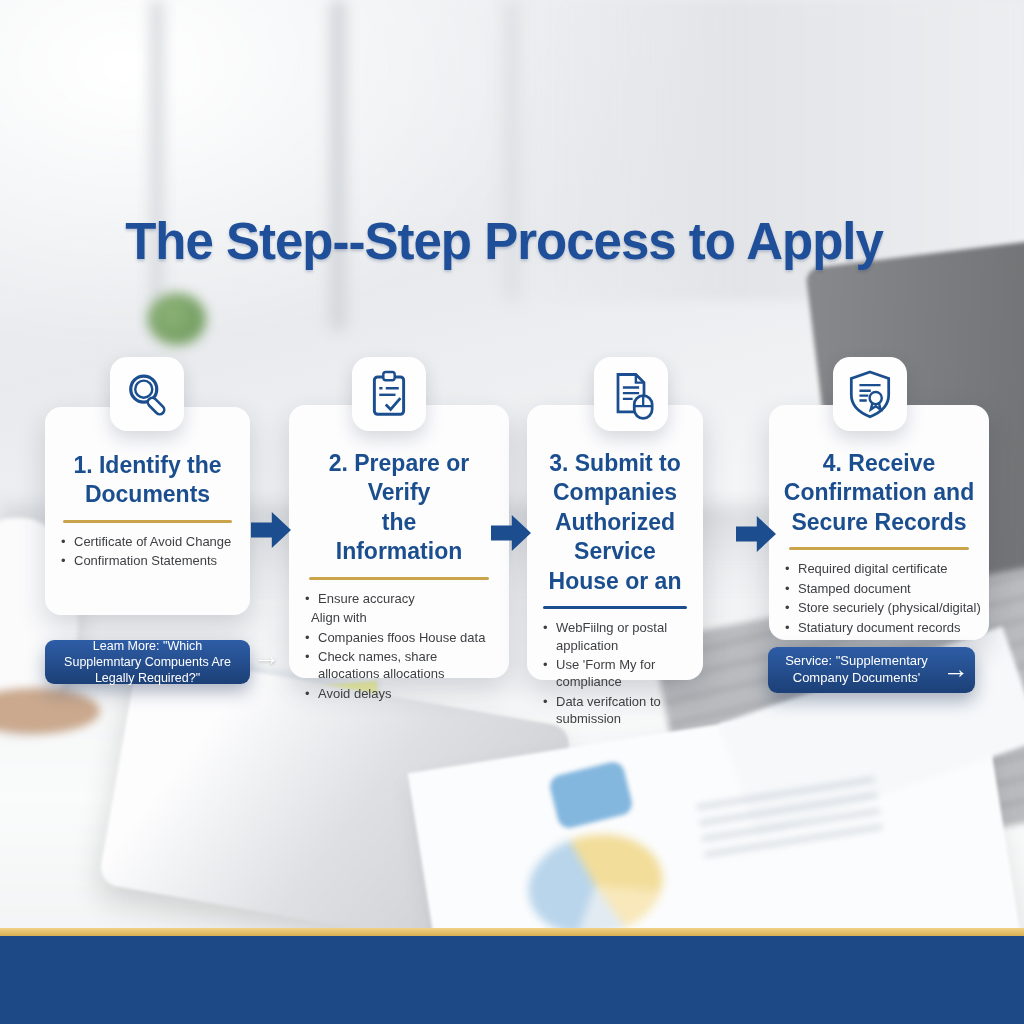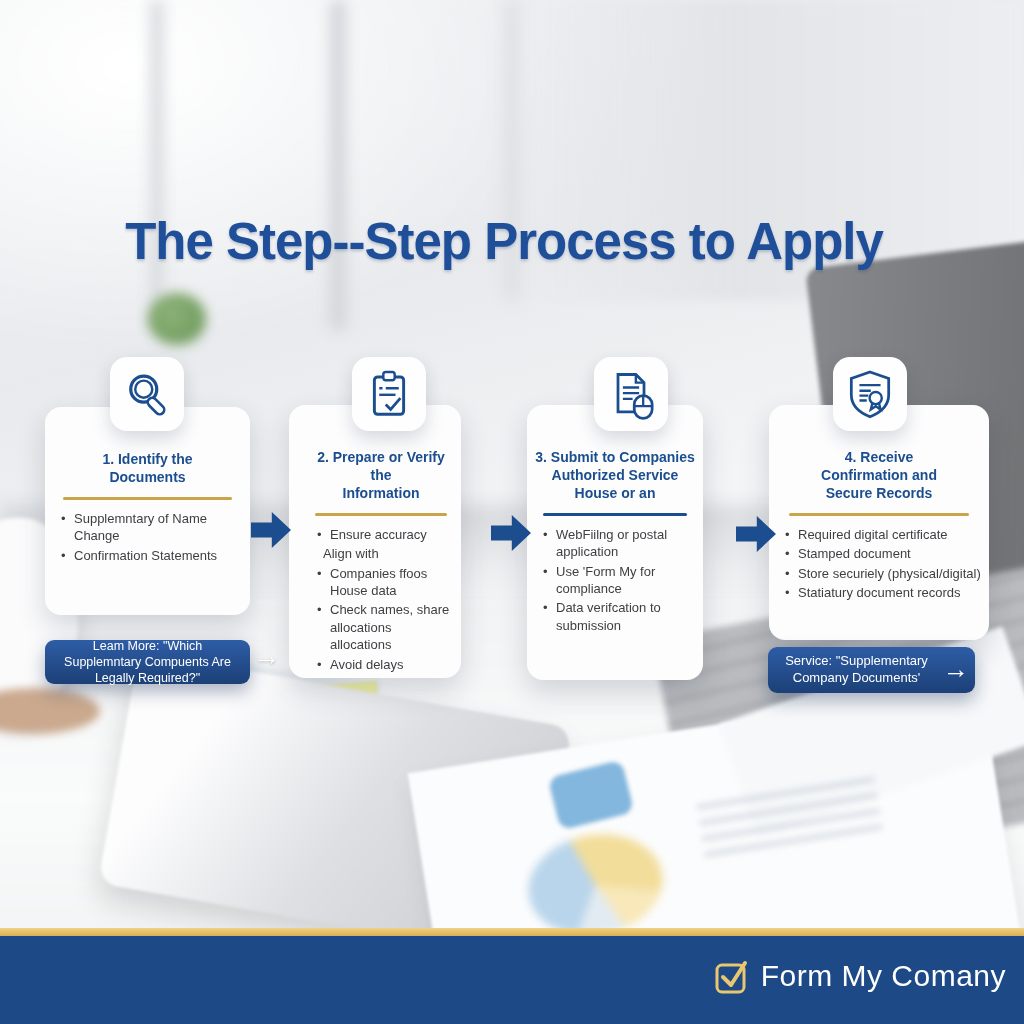--- a/index.html
+++ b/index.html
@@ -25,27 +25,27 @@
   .paper-big{left:430px;top:726px;width:580px;height:330px;background:#fbfcfd;transform:rotate(-9deg);box-shadow:0 10px 24px rgba(0,0,0,.08);filter:blur(1.5px);}
   .paper-2{left:730px;top:672px;width:300px;height:120px;background:#f6f8fa;transform:rotate(-19deg);filter:blur(2px);}
   .pie{left:528px;top:835px;width:135px;height:100px;border-radius:50%;background:conic-gradient(from 210deg,#b9d5eb 0 130deg,#f2dd9a 130deg 255deg,#f8e8ba 255deg 305deg,#e2ebf2 305deg 360deg);filter:blur(4px);transform:rotate(-10deg);}
   .doc-icon-blue{left:553px;top:768px;width:76px;height:54px;background:#84b7de;border-radius:12px;transform:rotate(-14deg);filter:blur(2px);}
   .doc-lines{left:700px;top:790px;width:180px;height:60px;background:repeating-linear-gradient(180deg,rgba(190,200,210,.5) 0 6px,rgba(255,255,255,0) 6px 16px);transform:rotate(-9deg);filter:blur(3px);}
   
   .content{position:absolute;inset:0;z-index:2;}
   .title{position:absolute;left:0;top:178px;width:1008px;text-align:center;font-size:51px;font-weight:800;color:#1f4f99;letter-spacing:-1px;text-shadow:0 2px 3px rgba(30,60,110,.25);}
   .card{position:absolute;background:#fdfdfe;border-radius:16px;box-shadow:0 12px 28px rgba(40,50,70,.18);}
   .card-1{left:45px;top:407px;width:205px;height:208px;}
-  .card-2{left:289px;top:405px;width:160px;height:273px;padding-left:12px;}
+  .card-2{left:289px;top:405px;width:220px;height:273px;}
   .card-3{left:527px;top:405px;width:176px;height:275px;}
   .card-4{left:769px;top:405px;width:220px;height:235px;}
   .icon-sq{position:absolute;width:74px;height:74px;background:#fefefe;border-radius:17px;box-shadow:0 8px 18px rgba(40,50,70,.18);display:flex;align-items:center;justify-content:center;z-index:3;}
   .icon-1{left:110px;top:357px;} .icon-2{left:352px;top:357px;} .icon-3{left:594px;top:357px;} .icon-4{left:833px;top:357px;}
   .icon-sq svg{width:52px;height:52px;}
-  .card h3{margin:0;padding:44px 8px 0 8px;text-align:center;font-size:14px;line-height:1.28;font-weight:700;color:#1b4e8e;}
+  .card h3{margin:0;padding:44px 8px 0 8px;text-align:center;font-size:23px;line-height:1.28;font-weight:700;color:#1b4e8e;}
   .hline{display:block;}
   .divider{height:3px;width:82%;margin:10px auto 10px auto;border-radius:2px;}
   .blist{padding:0 8px 10px 16px;font-size:13px;line-height:1.34;color:#3d3f42;}
   .bullet-item{display:flex;margin:0 0 2px 0;}
   .bullet-item .dot{width:13px;flex:0 0 13px;color:#3d3f42;}
   .bullet-item.no-bullet .dot{width:0;flex:0 0 0;}
   .bullet-item.no-bullet{padding-left:10px;text-indent:-4px;}
   .flow-arrow{position:absolute;width:40px;height:36px;background:#1c4d8f;clip-path:polygon(0% 29%,52% 29%,52% 0%,100% 50%,52% 100%,52% 71%,0% 71%);filter:drop-shadow(0 3px 4px rgba(0,0,0,.25));}
   .fa-1{left:251px;top:512px;} .fa-2{left:491px;top:515px;} .fa-3{left:736px;top:516px;}
   .cta{position:absolute;background:linear-gradient(180deg,#2e5da6,#1c4077);border-radius:9px;color:#fff;display:flex;align-items:center;justify-content:center;text-align:center;box-shadow:0 8px 18px rgba(20,40,80,.35);cursor:pointer;}
@@ -124,21 +124,21 @@
 
     <div class="card card-1">
       <h3>
           <span class="hline">1. Identify the</span>
           <span class="hline">Documents</span>
         </h3>
       <div class="divider" style="background-color: rgb(201, 164, 74);"></div>
       <div class="blist">
           <div class="bullet-item">
             <span class="dot">•</span>
-            <span>Supplemntary of Name Change</span>
+            <span>Certificate of Avoid Change</span>
           </div>
           <div class="bullet-item">
             <span class="dot">•</span>
             <span>Confirmation Statements</span>
           </div>
         </div>
     </div>
     <div class="card card-2">
       <h3>
           <span class="hline">2. Prepare or Verify</span>
@@ -230,21 +230,14 @@
     <div class="cta cta-right">
       <span>Service: "Supplementary Company Documents'</span>
       <span class="arr">→</span>
     </div>
   </div>
 
   <div class="footer-gold"></div>
   <div class="footer-bar">
     
   </div>
-  <div class="brand">
-    <svg width="40" height="40" viewBox="0 0 40 40" fill="none" stroke="#e9c76f">
-      <rect x="6" y="9" width="27" height="27" rx="5" stroke-width="3"></rect>
-      <path d="M12 21 l8 8 l14 -22" stroke-width="4" stroke-linecap="round" stroke-linejoin="round"></path>
-    </svg>
-    <span class="txt">Form My Comany</span>
-  </div>
 
 </div>
 
 </body></html>

